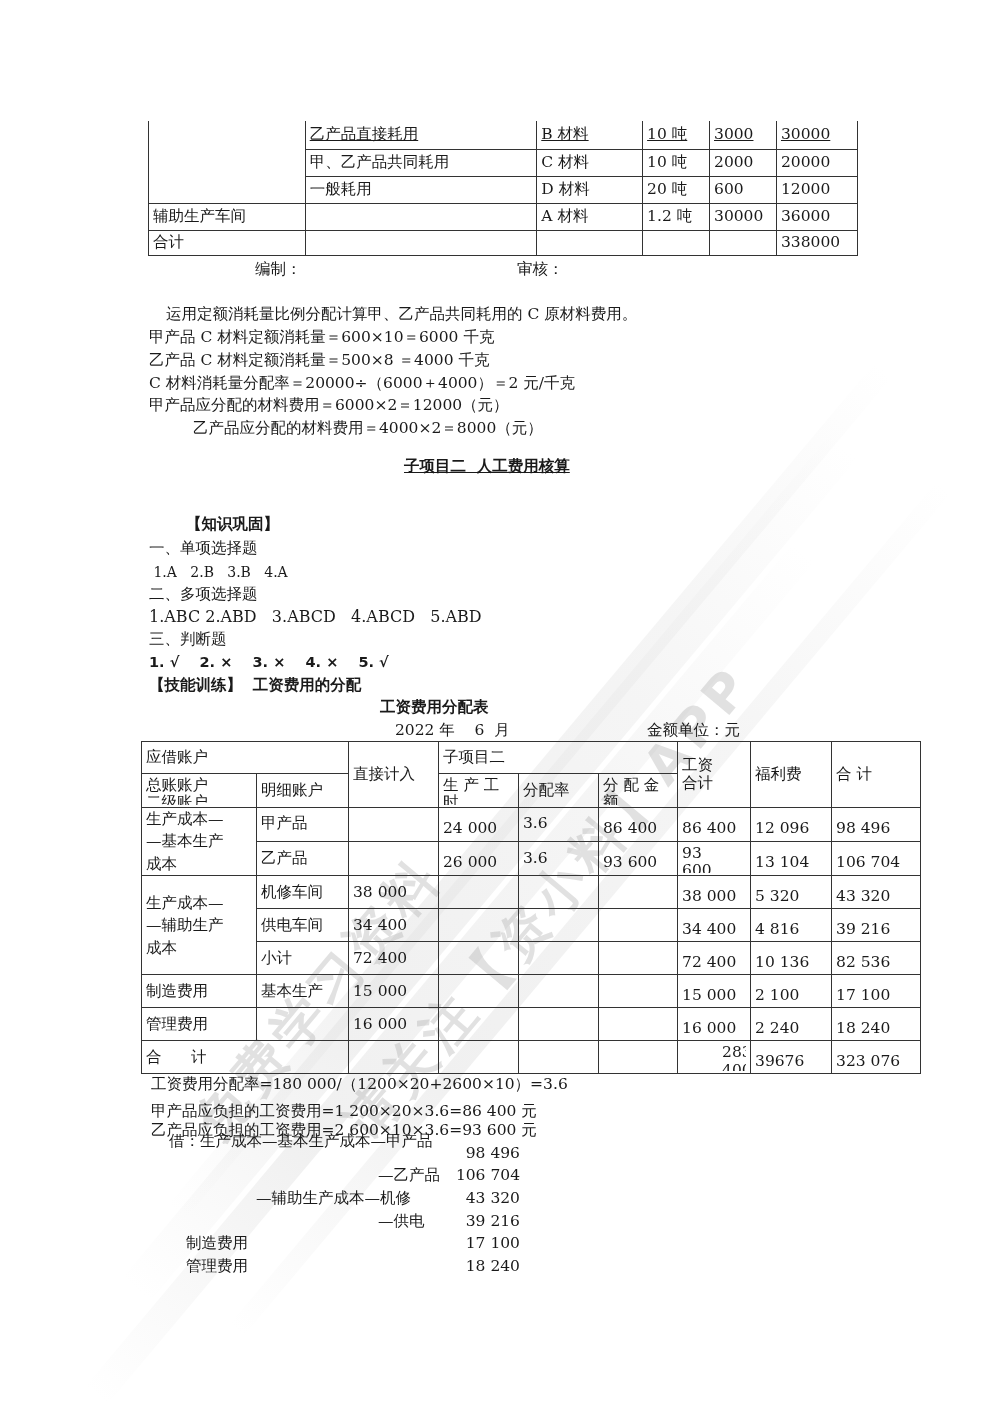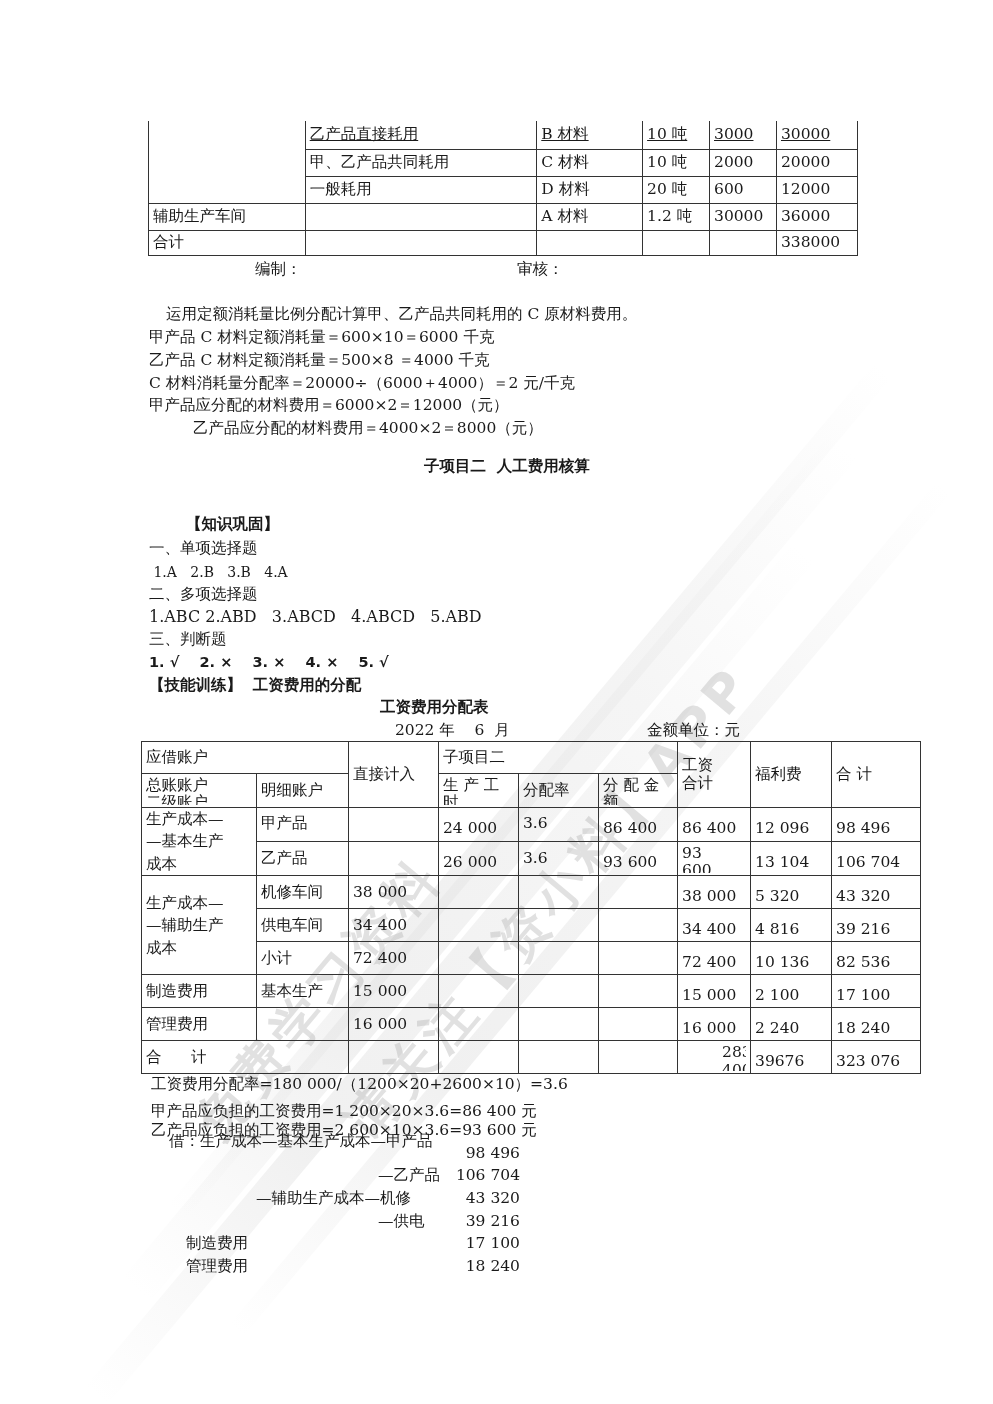--- a/index.html
+++ b/index.html
@@ -93,21 +93,21 @@
 
 <div>
   <div class="line" style="left:166px; top:303px;">运用定额消耗量比例分配计算甲、乙产品共同耗用的 C 原材料费用。</div>
   <div class="line" style="left:149px; top:326px;">甲产品 C 材料定额消耗量＝600×10＝6000 千克</div>
   <div class="line" style="left:149px; top:349px;">乙产品 C 材料定额消耗量＝500×8 ＝4000 千克</div>
   <div class="line" style="left:149px; top:372px;">C 材料消耗量分配率＝20000÷（6000＋4000）＝2 元/千克</div>
   <div class="line" style="left:149px; top:394px;">甲产品应分配的材料费用＝6000×2＝12000（元）</div>
   <div class="line" style="left:149px; top:417px;margin-left:44px;">乙产品应分配的材料费用＝4000×2＝8000（元）</div>
 </div>
 
-<div class="line bold" style="left:424px; top:455px; font-size:15.5px;">子项目二  人工费用核算</div>
+<div class="line bold" style="left:404px; top:455px; font-size:15.5px;text-decoration:underline;">子项目二  人工费用核算</div>
 
 <div>
   <div class="line bold" style="left:186px; top:513px;">【知识巩固】</div>
   <div class="line" style="left:149px; top:537px;">一、单项选择题</div>
   <div class="line" style="left:149px; top:561px; font-size:14px;"> 1.A   2.B   3.B   4.A</div>
   <div class="line" style="left:149px; top:583px;">二、多项选择题</div>
   <div class="line" style="left:149px; top:606px; font-size:16px;">1.ABC 2.ABD   3.ABCD   4.ABCD   5.ABD</div>
   <div class="line" style="left:149px; top:628px;">三、判断题</div>
   <div class="line bold" style="left:149px; top:651px; font-size:14.5px;">1. √    2. ×    3. ×    4. ×    5. √</div>
 </div>

